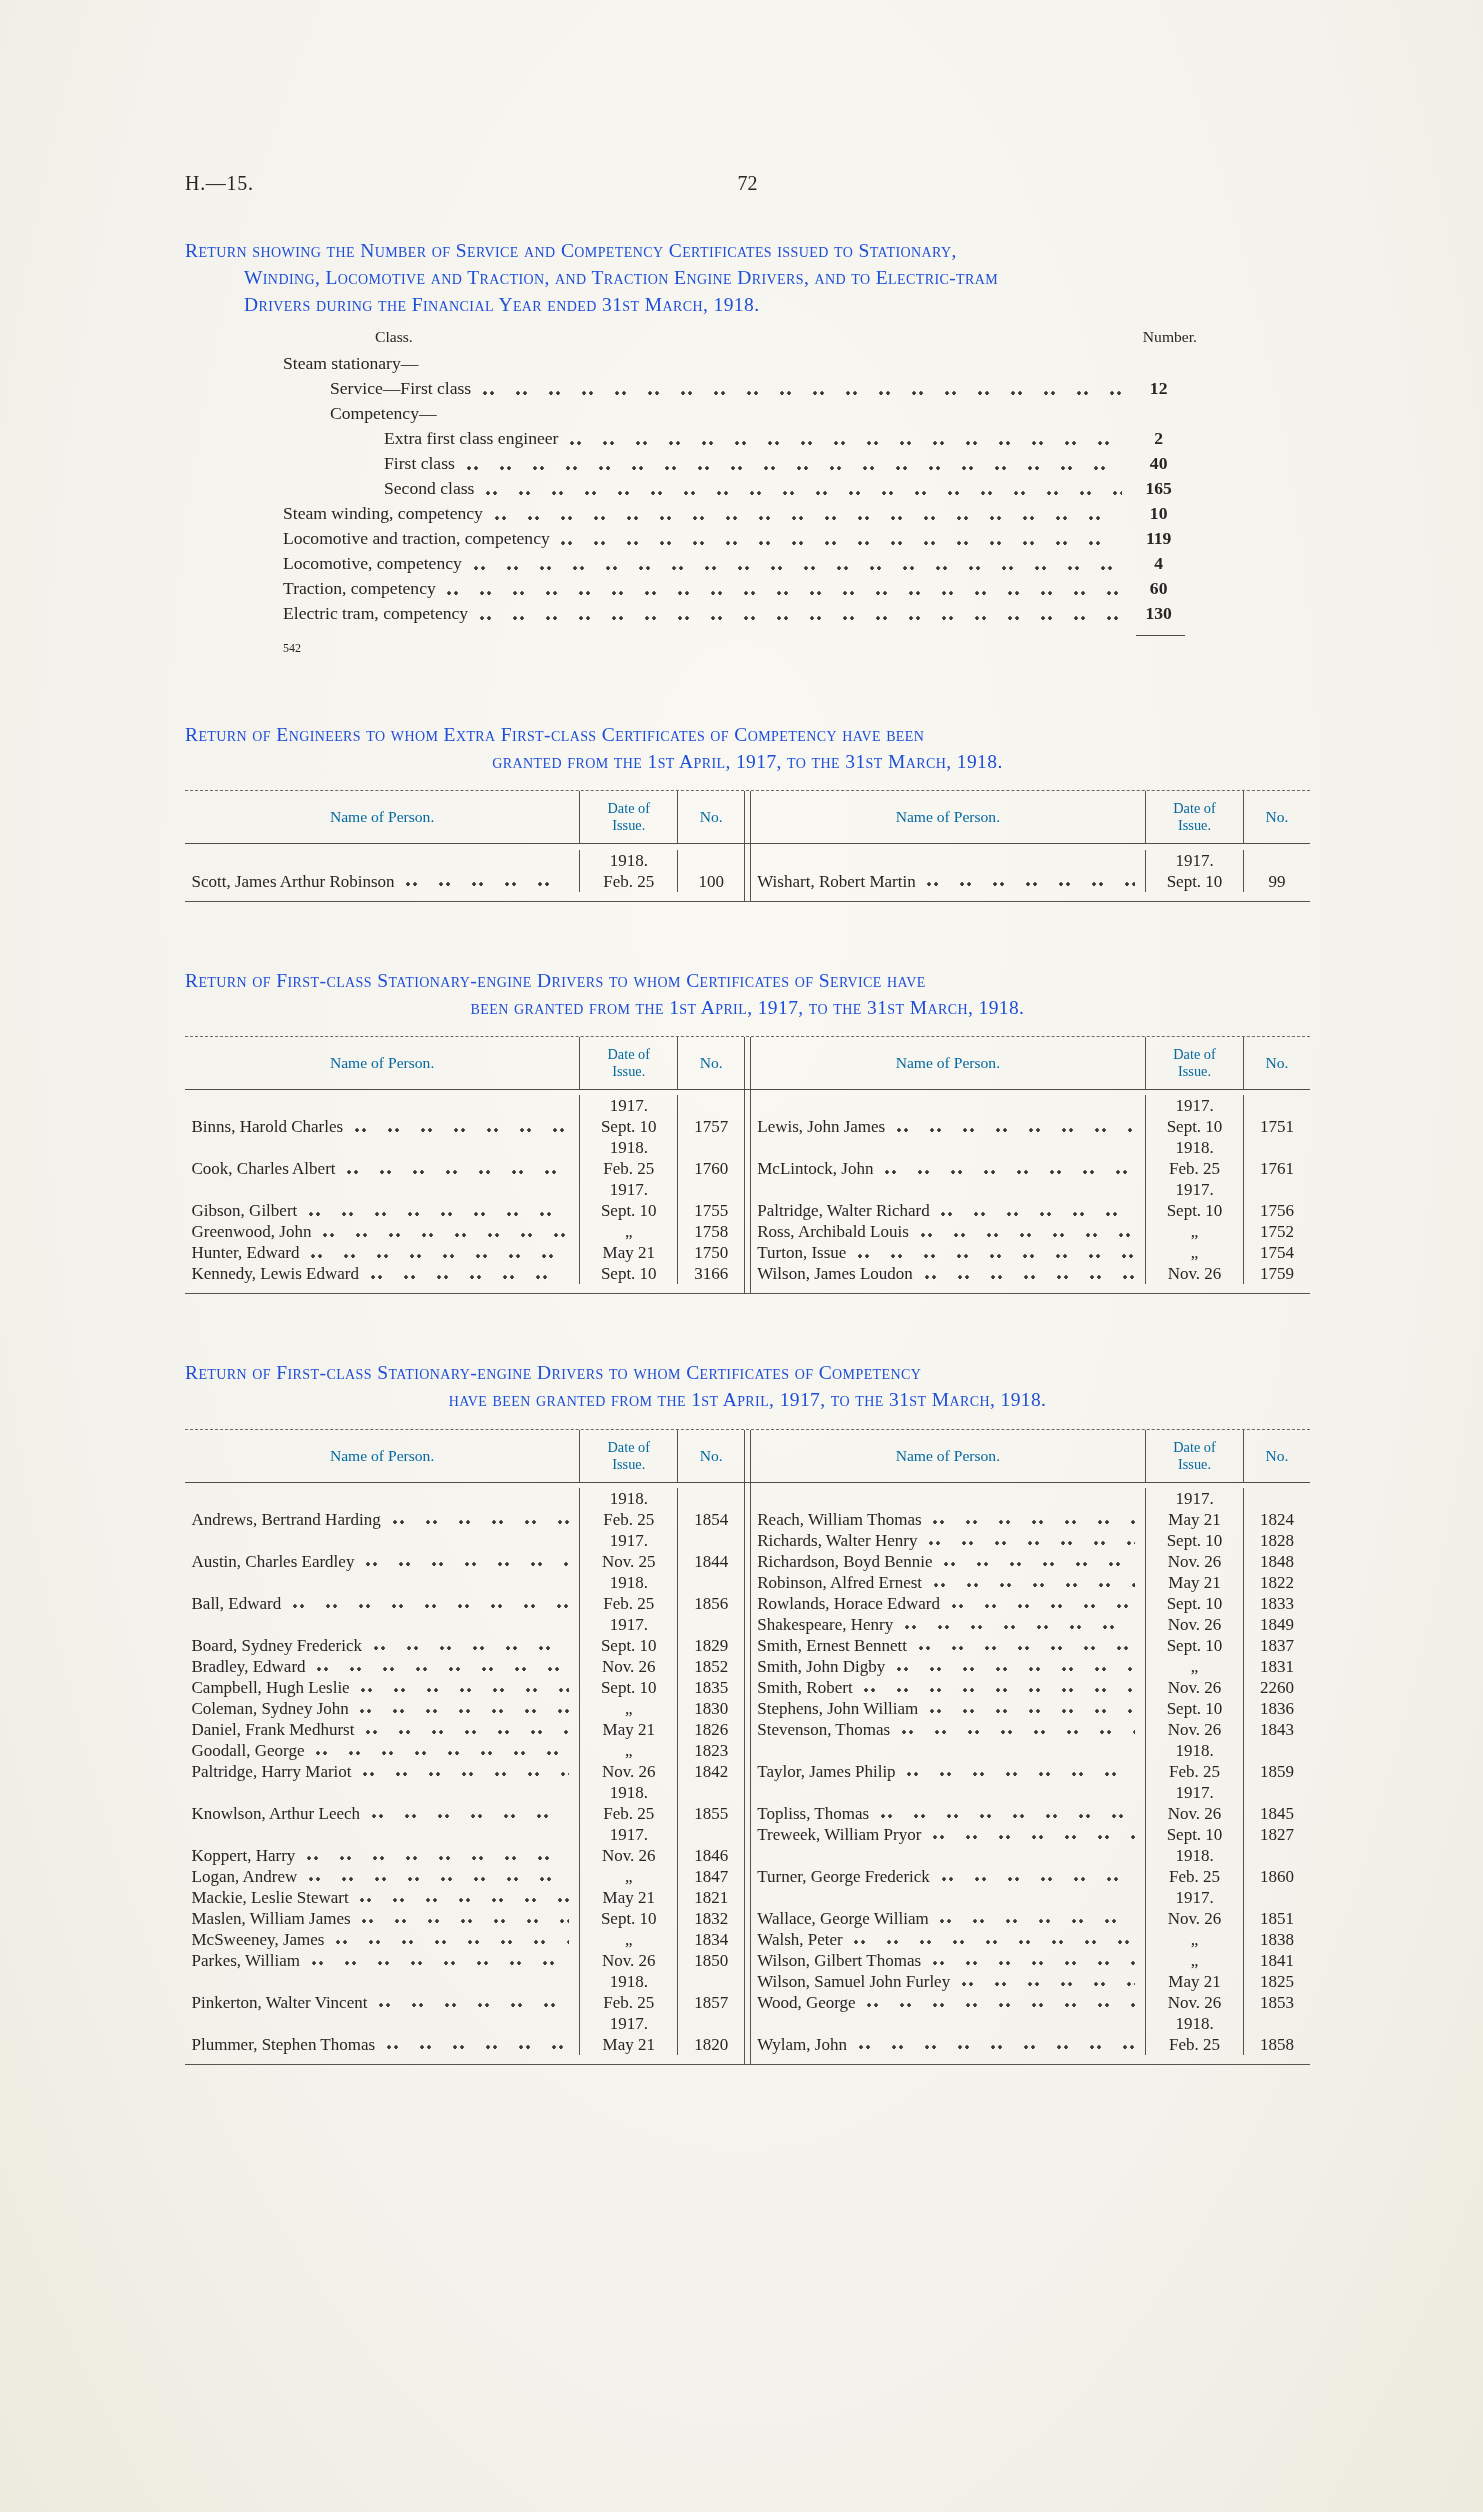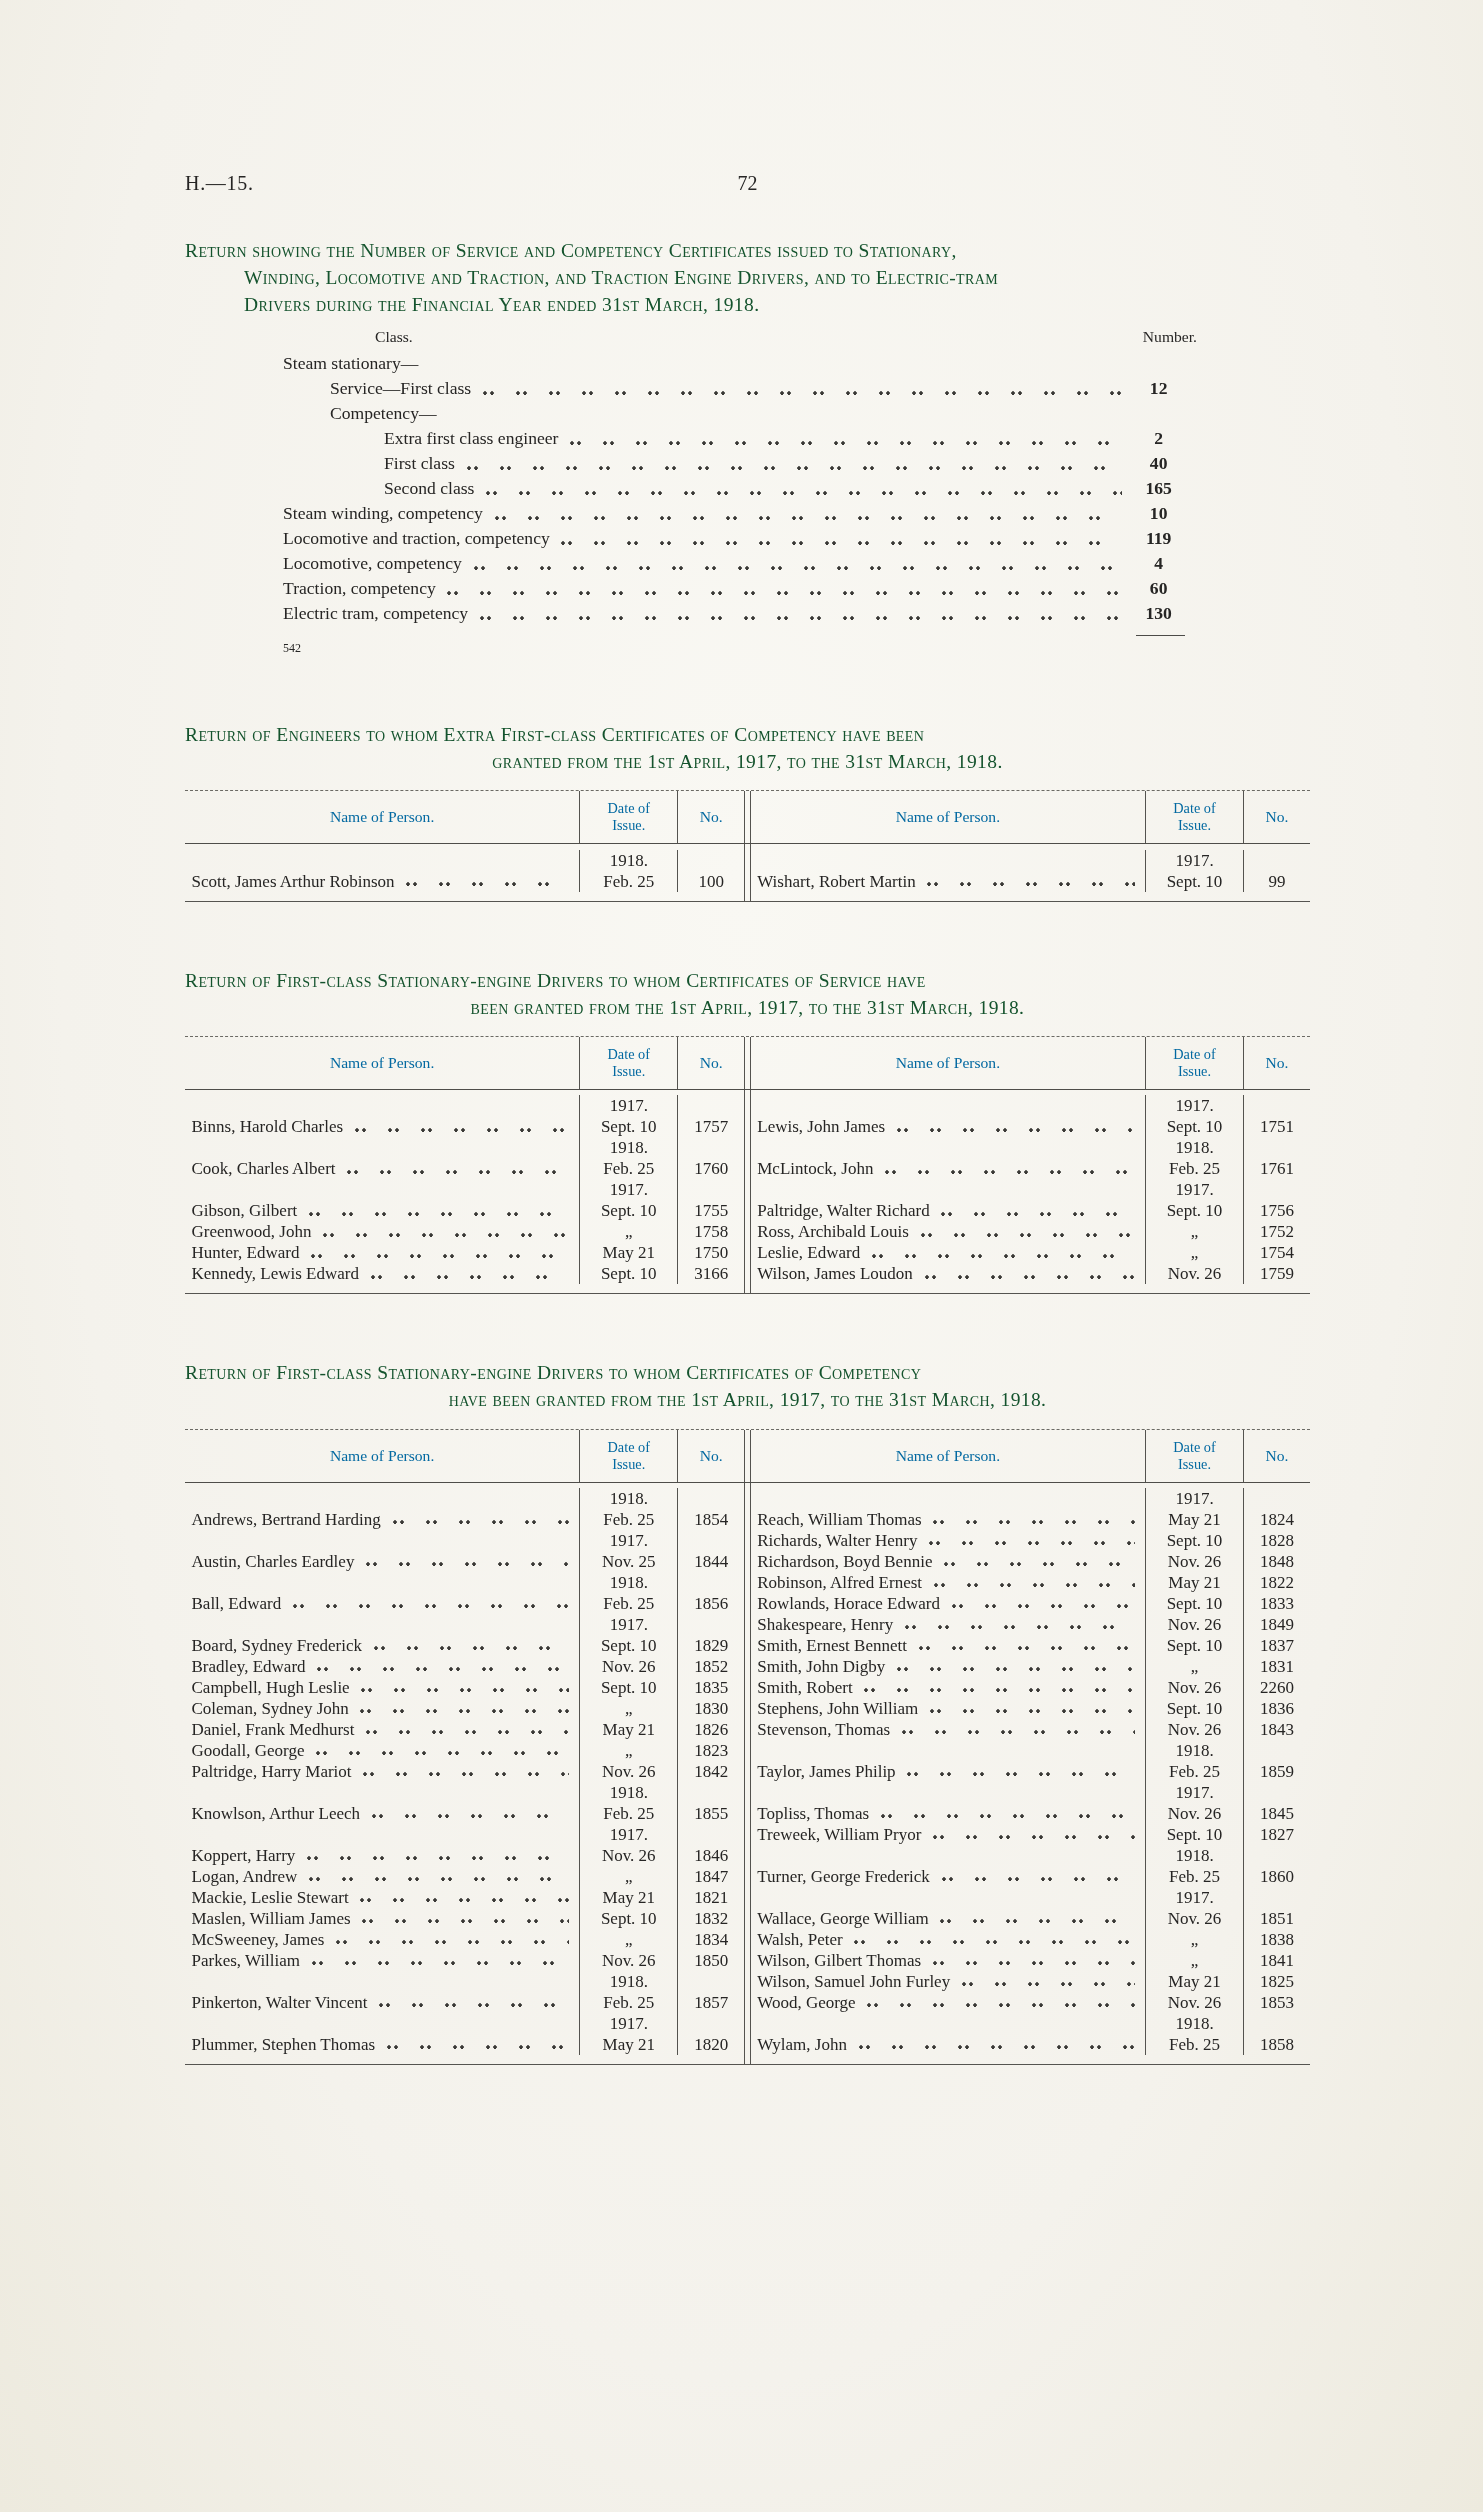--- a/index.html
+++ b/index.html
@@ -11,21 +11,21 @@
     overflow:hidden;
   }
   .content { width:1125px; margin-left:185px; padding-top:172px; position:relative; }
 
   
   .pg-head { position:relative; height:29px; font-size:20px; }
   .doc-ref { position:absolute; left:0; top:0; letter-spacing:0.7px; }
   .pg-num  { position:absolute; left:0; right:0; text-align:center; top:0; }
 
   
-  .sec-heading { font-variant:small-caps; font-size:19.5px; line-height:27px; letter-spacing:0.4px; color:#14532d; }
+  .sec-heading { font-variant:small-caps; font-size:19.5px; line-height:27px; letter-spacing:0.4px; color:#1d4ed8; }
   .sec-heading .line-indent { padding-left:59px; }
   .sec-heading .line-center { text-align:center; }
   .summary-title { margin-top:36px; }
   .section { margin-top:65px; }
 
   
   .summary-block { margin-left:98px; width:914px; }
   .summary-cols { margin-top:10.4px; position:relative; height:21px; font-size:15.6px; }
   .col-class  { position:absolute; left:92px; }
   .col-number { position:absolute; right:0; }
@@ -394,21 +394,21 @@
               <span class="cell name">
                 <span class="nm">Ross, Archibald Louis</span>
                 <span class="leader"></span>
               </span>
               <span class="cell date">„</span>
               <span class="cell no">1752</span>
             </div>
 
             <div class="t-row">
               <span class="cell name">
-                <span class="nm">Leslie, Edward</span>
+                <span class="nm">Turton, Issue</span>
                 <span class="leader"></span>
               </span>
               <span class="cell date">„</span>
               <span class="cell no">1754</span>
             </div>
 
             <div class="t-row">
               <span class="cell name">
                 <span class="nm">Wilson, James Loudon</span>
                 <span class="leader"></span>

